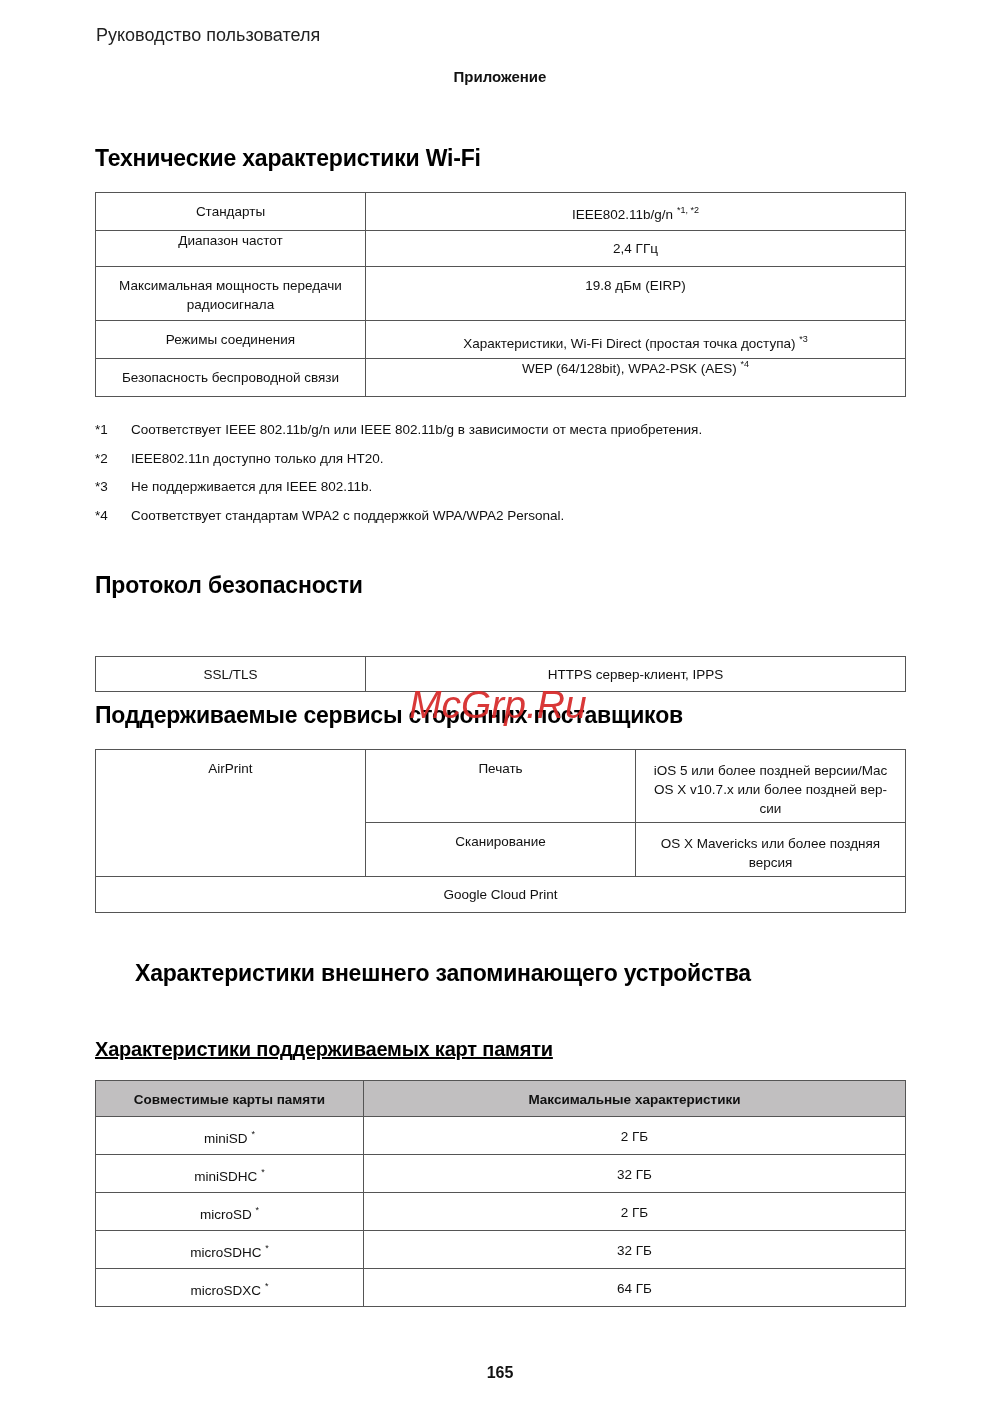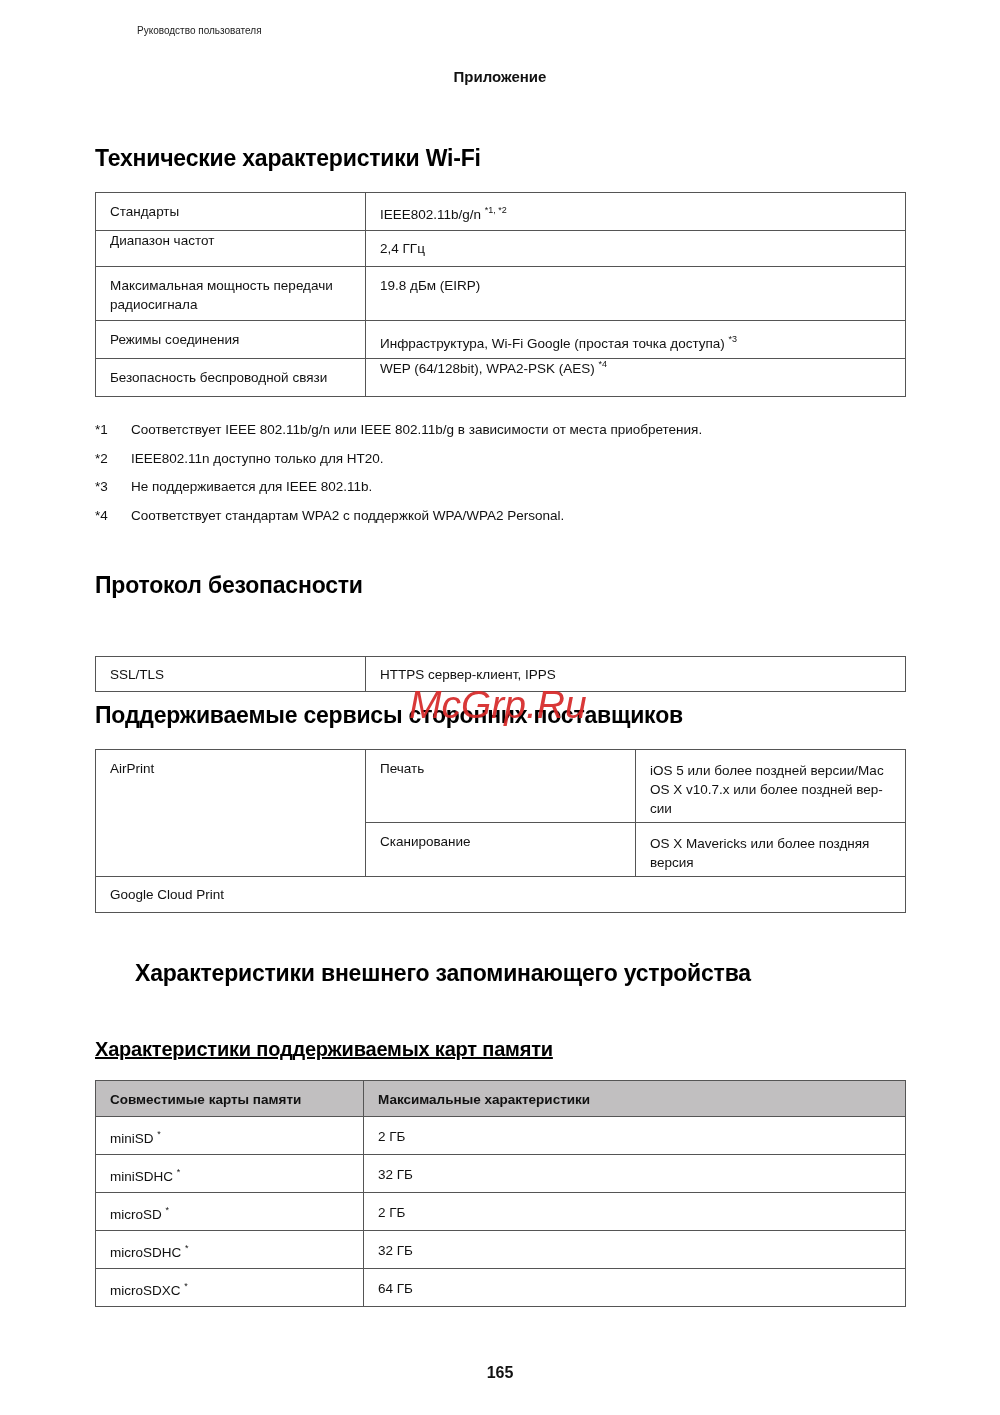--- a/index.html
+++ b/index.html
@@ -1,30 +1,30 @@
 <!DOCTYPE html>
 <html><head>
   <meta charset="utf-8">
   <style>
     html, body { margin: 0; padding: 0; background: #ffffff; }
     body {
       width: 1000px; height: 1415px; position: relative; overflow: hidden;
       font-family: "Liberation Sans", "DejaVu Sans", sans-serif; color: #111;
     }
     .abs { position: absolute; }
-    .running-head { left: 96px; top: 25px; font-size: 10px; color: #222; margin-left: 41px; }
+    .running-head { left: 96px; top: 25px; font-size: 18px; color: #222; }
     .chapter { left: 0; width: 1000px; text-align: center; top: 68px; font-size: 15px; font-weight: bold; }
     h1.sec { margin: 0; position: absolute; left: 95px; font-size: 23px; font-weight: bold; letter-spacing: -0.2px; color: #000; }
     h2.sub { margin: 0; position: absolute; left: 95px; font-size: 20px; font-weight: bold; letter-spacing: -0.2px; color: #000; }
     table.spec {
       position: absolute; left: 95px; width: 811px; border-collapse: collapse;
       font-size: 13.5px; color: #111;
     }
     table.spec td, table.spec th {
-      border: 1px solid #555; vertical-align: top; padding: 0 14px; text-align: left;
+      border: 1px solid #555; vertical-align: top; padding: 0 14px; text-align: center;
     }
     table.spec { border: 1.5px solid #333; }
     sup { font-size: 9px; vertical-align: 6px; }
     .fn { left: 95px; font-size: 13.5px; color: #111; }
     .fn .num { display: inline-block; width: 36px; }
     .page-num { left: 0; width: 1000px; text-align: center; top: 1364px; font-size: 16px; font-weight: bold; }
     .watermark {
       left: 409px; top: 683px; font-size: 39px; color: #d62828; font-style: italic;
       font-family: "Liberation Sans", sans-serif; opacity: 0.92; letter-spacing: 0px;
     }
@@ -50,21 +50,21 @@
   <tr style="height:36px">
     <td style="padding-top:2px">Диапазон частот</td>
     <td style="padding-top:10px">2,4 ГГц</td>
   </tr>
   <tr style="height:54px">
     <td style="padding-top:9px;line-height:19px"><span>Максимальная мощность передачи</span><br><span>радиосигнала</span></td>
     <td style="padding-top:9px;line-height:19px">19.8 дБм (EIRP)</td>
   </tr>
   <tr style="height:38px">
     <td style="padding-top:11px">Режимы соединения</td>
-    <td style="padding-top:13px"><span>Инфраструктура, Wi-Fi Google (простая точка доступа)</span> <sup>*3</sup></td>
+    <td style="padding-top:13px"><span>Характеристики, Wi-Fi Direct (простая точка доступа)</span> <sup>*3</sup></td>
   </tr>
   <tr style="height:38px">
     <td style="padding-top:11px">Безопасность беспроводной связи</td>
     <td style="padding-top:0"><span>WEP (64/128bit), WPA2-PSK (AES)</span> <sup>*4</sup></td>
   </tr>
 </tbody>
   </table>
 
 <div class="abs fn" style="top:422px;"><span class="num">*1</span><span>Соответствует IEEE 802.11b/g/n или IEEE 802.11b/g в зависимости от места приобретения.</span></div>
 <div class="abs fn" style="top:451px;"><span class="num">*2</span><span>IEEE802.11n доступно только для HT20.</span></div>

